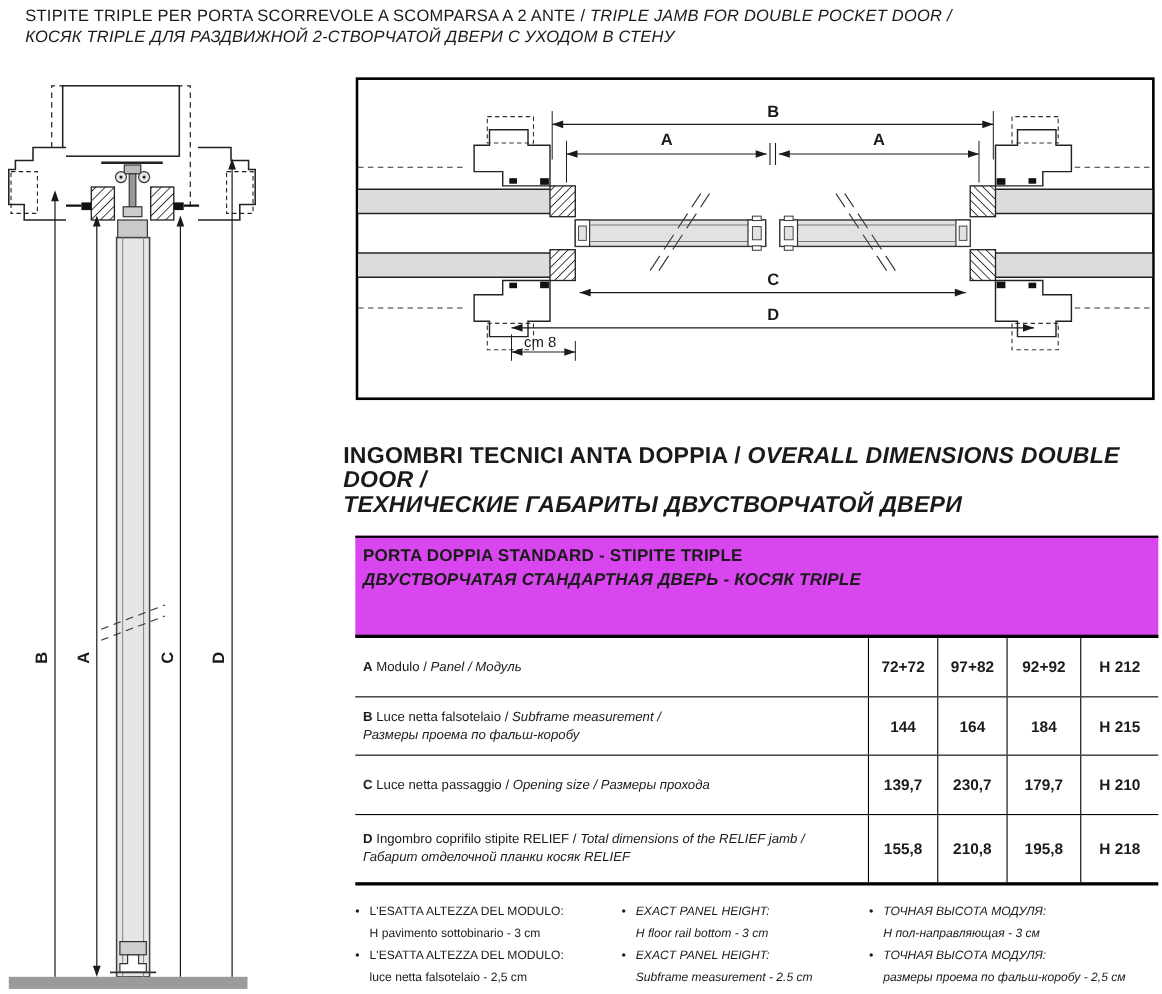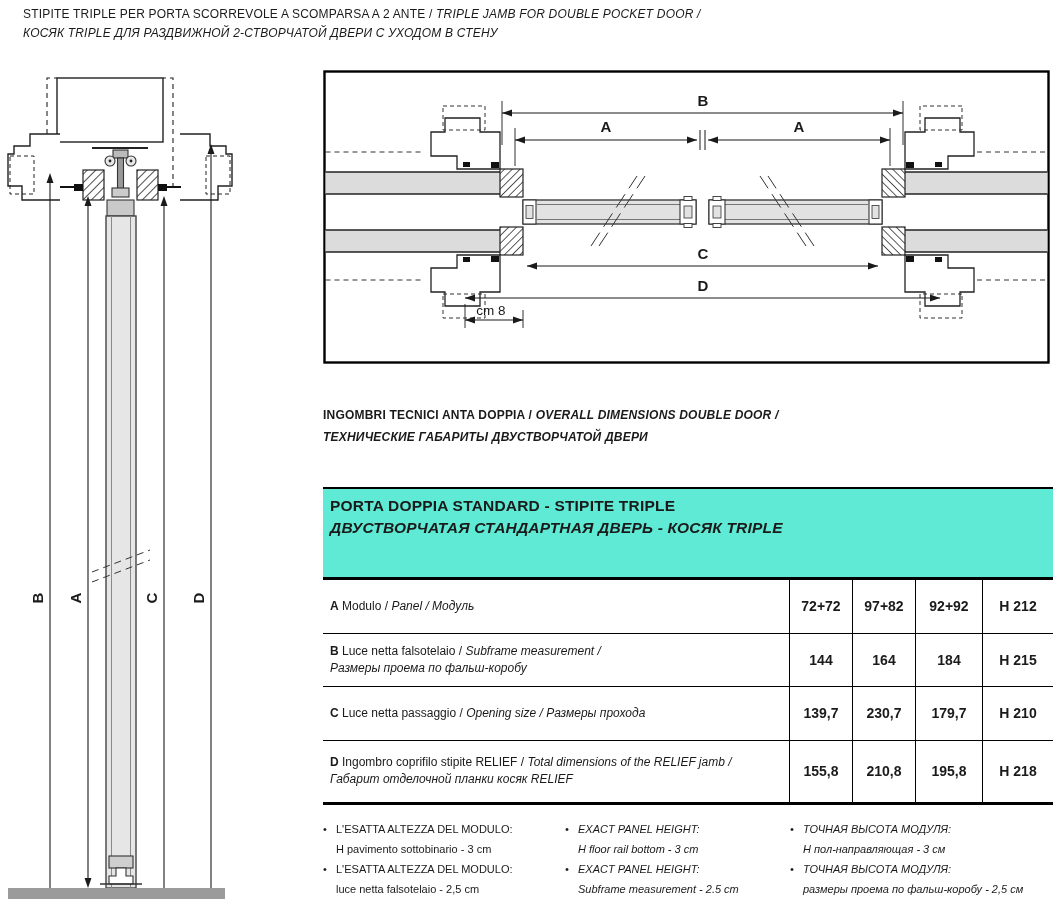--- a/index.html
+++ b/index.html
@@ -2,32 +2,32 @@
 <html><head>
 <meta charset="utf-8">
 <style>
   html,body{margin:0;padding:0;background:#fff;}
   .page{position:relative;width:1056px;height:904px;background:#fff;overflow:hidden;
         font-family:"Liberation Sans",sans-serif;color:#1a1a1a;}
   i,.it{font-style:italic;}
   .b{font-weight:700;}
 
   
-  .doc-title{position:absolute;left:23px;top:5px;font-size:12px;line-height:19px;letter-spacing:.2px;}
+  .doc-title{position:absolute;left:23px;top:5px;font-size:15px;line-height:19px;letter-spacing:.2px;}
 
   
   .section-svg{position:absolute;left:0;top:70px;}
   .plan-svg{position:absolute;left:323px;top:70px;}
 
   
-  .sec-head{position:absolute;left:323px;top:404px;width:720px;font-size:12px;font-weight:700;line-height:22px;letter-spacing:.2px;}
+  .sec-head{position:absolute;left:312px;top:404px;width:720px;font-size:21px;font-weight:700;line-height:22px;letter-spacing:.2px;}
 
   
   .tbl-head{position:absolute;left:323px;top:487px;width:730px;height:93px;box-sizing:border-box;
-            background:#5eead4;border-top:2px solid #000;border-bottom:3.5px solid #000;
+            background:#d946ef;border-top:2px solid #000;border-bottom:3.5px solid #000;
             padding:6px 8px 0 7px;font-size:15.5px;font-weight:700;line-height:22px;letter-spacing:.2px;}
 
   
   .spec-table{position:absolute;left:323px;top:580px;width:730px;border-bottom:3px solid #000;box-sizing:border-box;}
   .spec-row{display:grid;grid-template-columns:466px 63px 63px 67px 71px;border-bottom:1.5px solid #000;box-sizing:border-box;}
   .spec-row:last-child{border-bottom:none;}
   .rh55{height:53.5px;} .rh61{height:61px;}
   .cell-label{display:flex;align-items:center;padding:0 12px 0 7px;font-size:12px;line-height:17px;}
   .cell-val{border-left:1.5px solid #000;display:flex;align-items:center;justify-content:center;
             font-weight:700;font-size:14px;}

